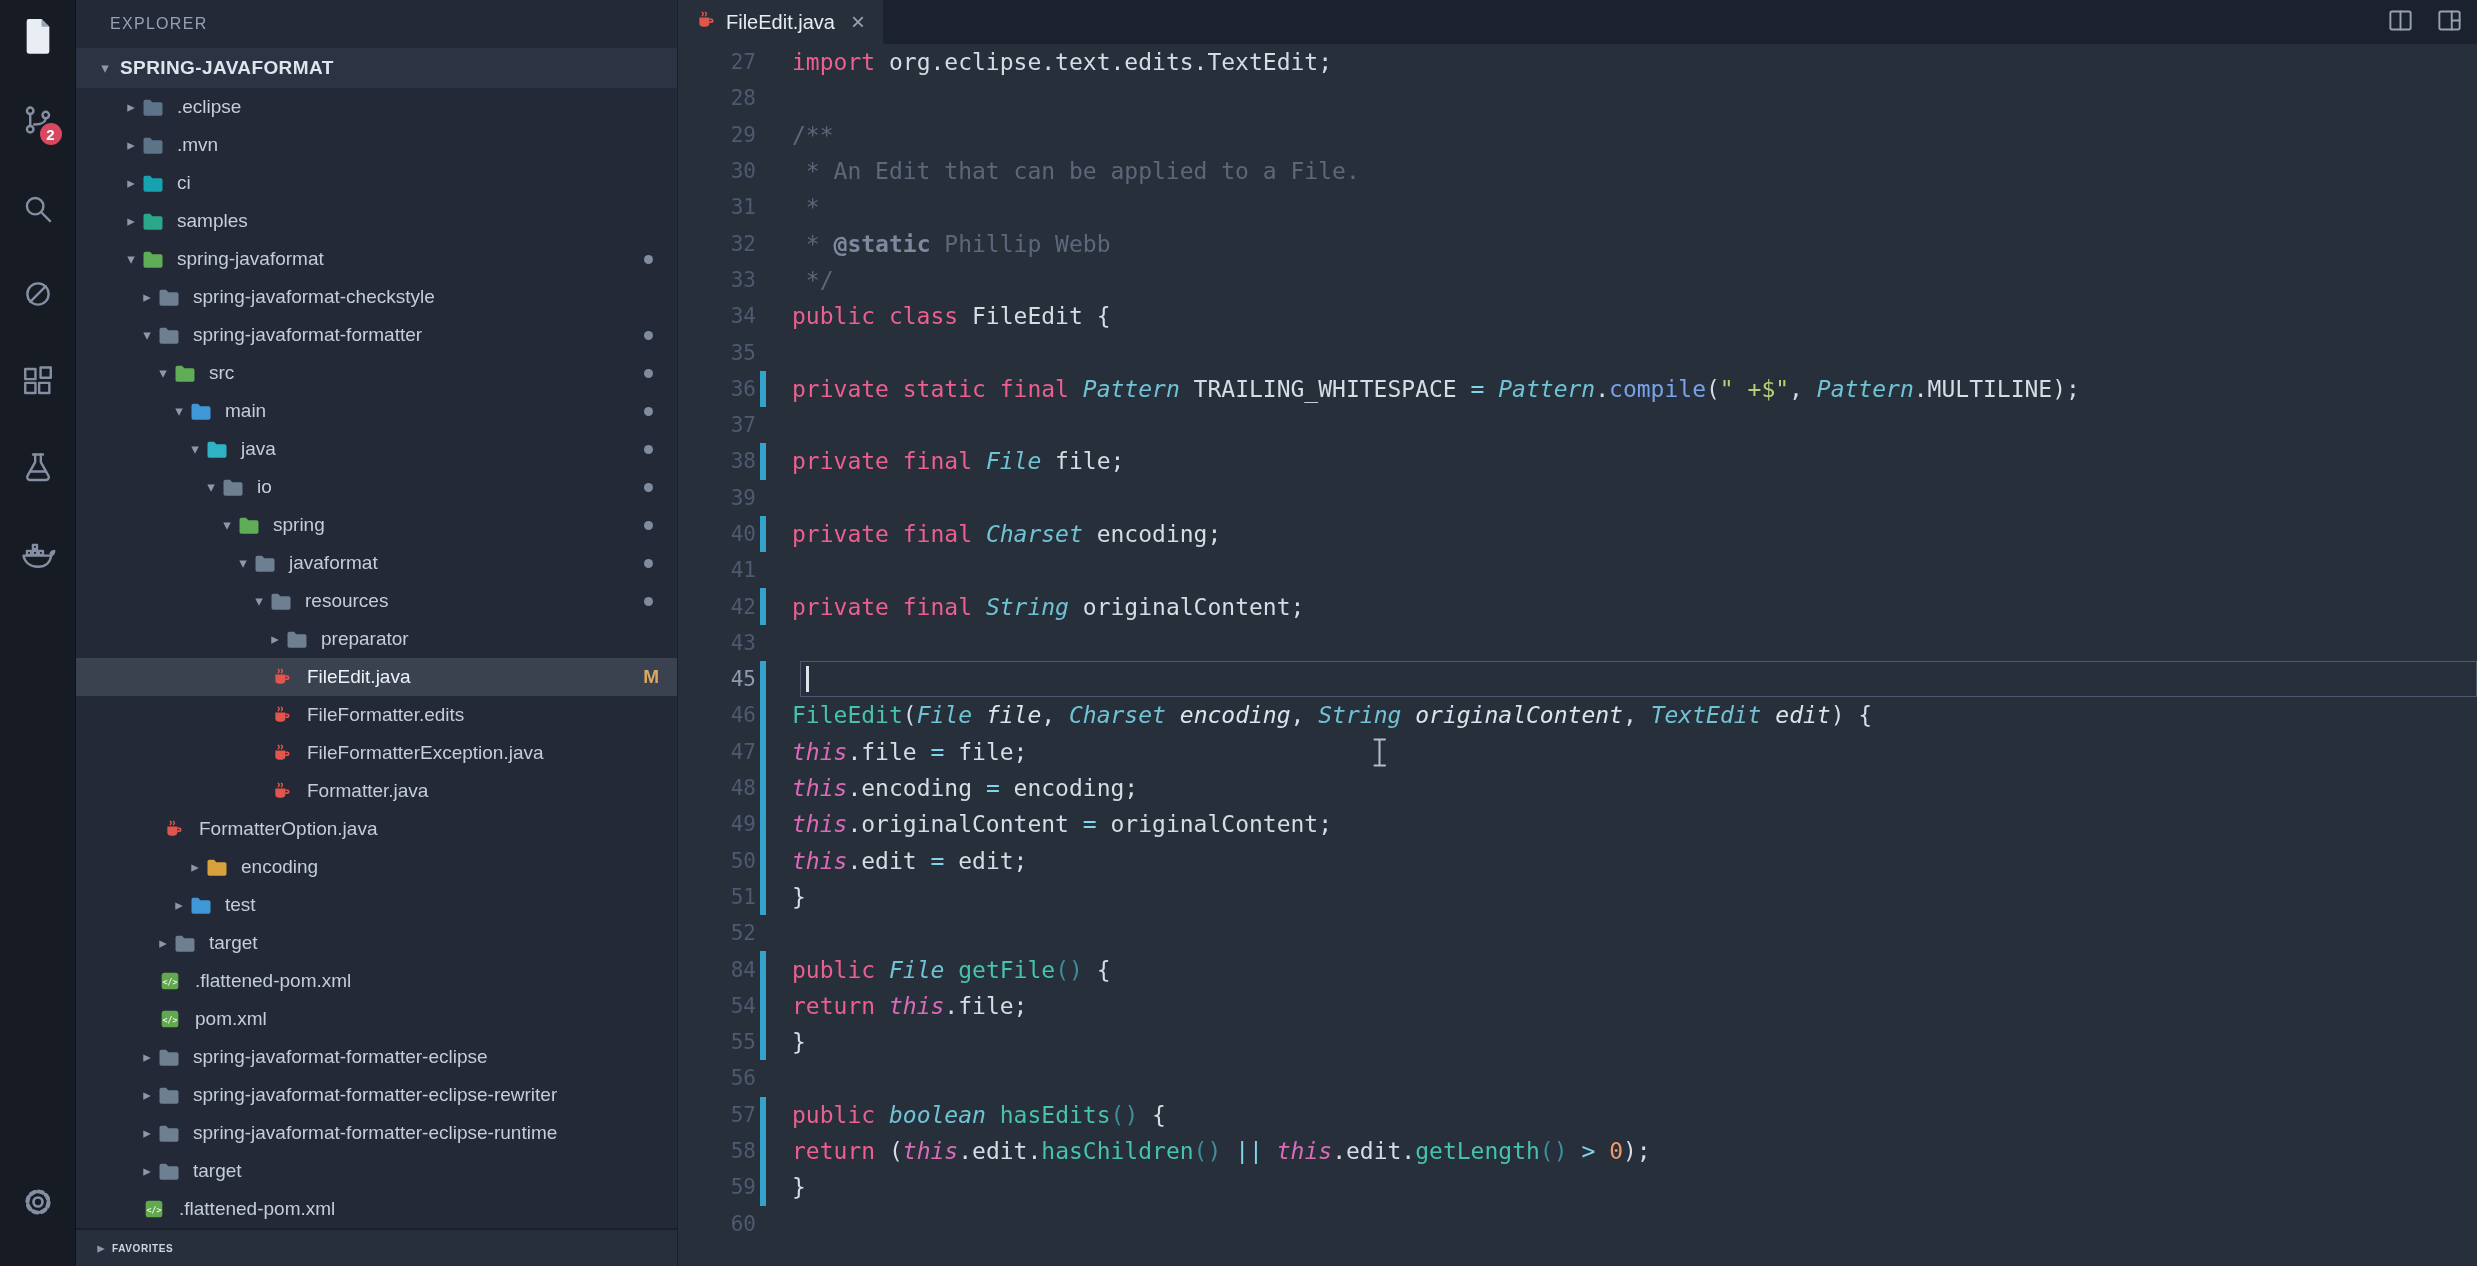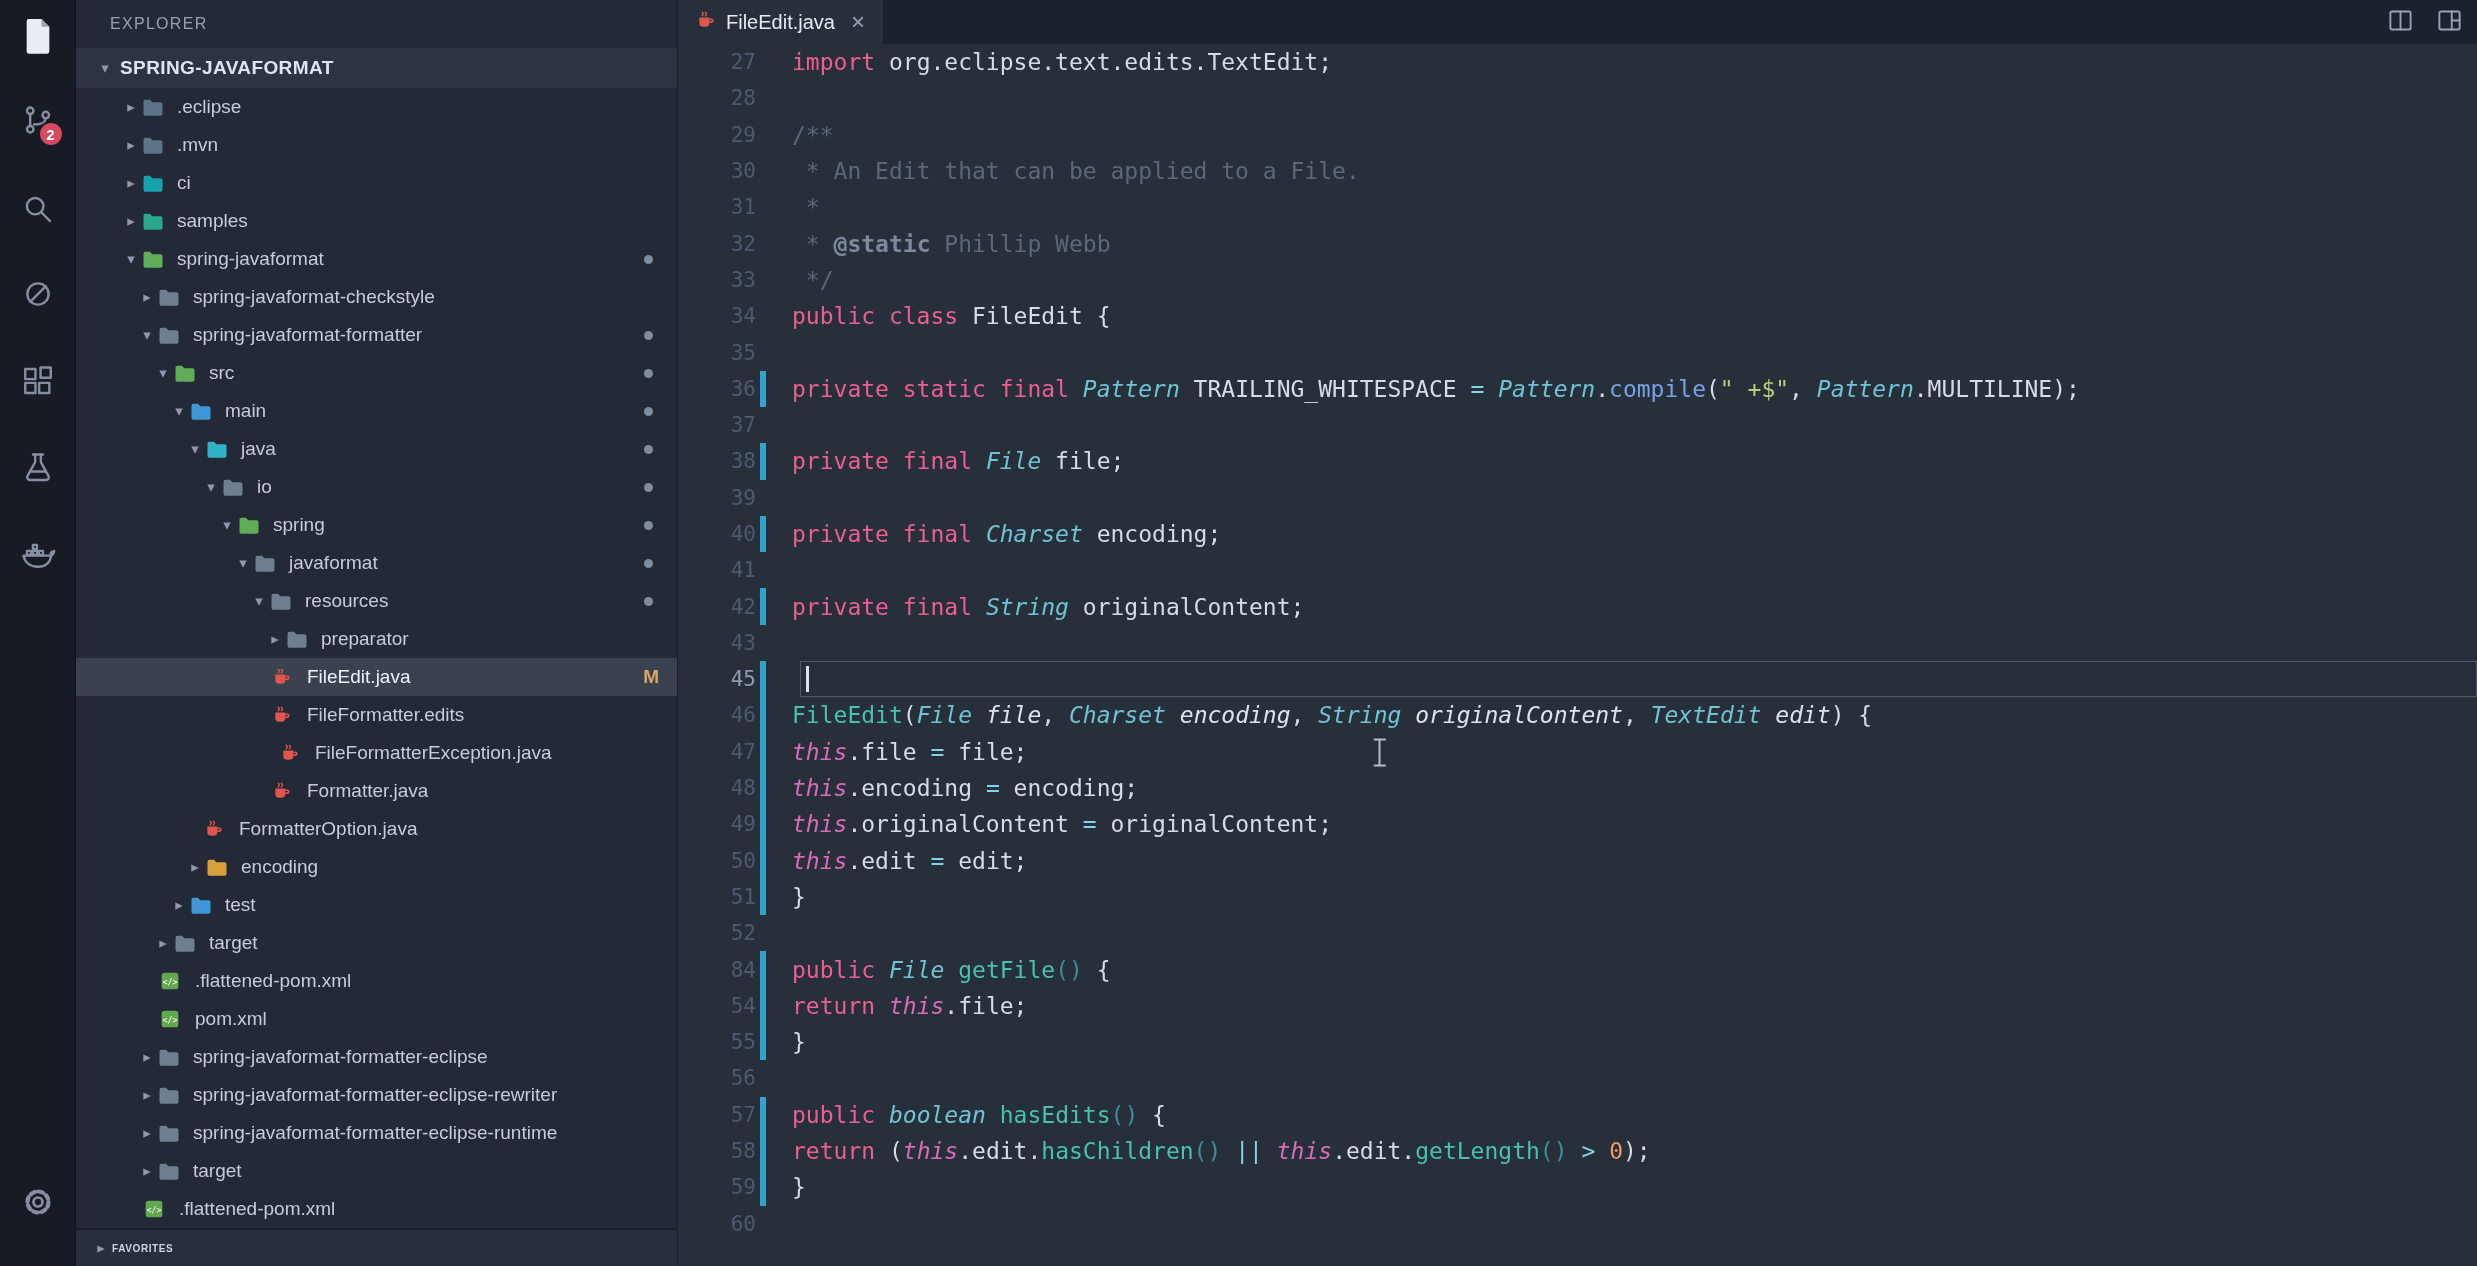--- a/index.html
+++ b/index.html
@@ -312,21 +312,21 @@
         <span class="file-spacer"></span>
         <span class="tree-icon">
           <svg width="20" height="20" viewBox="0 0 24 24">
             <path d="M4 9h12v7a4 4 0 0 1-4 4H8a4 4 0 0 1-4-4z" fill="#e0564c"></path>
             <path d="M16 10.2h2.4a2.7 2.7 0 0 1 0 5.4H16v-2h2.2a.8.8 0 0 0 0-1.6H16z" fill="#e0564c"></path>
             <path d="M7.5 2.8c1.6 1.3 1.6 2.5 0 4M11.3 2.8c1.6 1.3 1.6 2.5 0 4" stroke="#e0564c" stroke-width="1.7" fill="none" stroke-linecap="round"></path>
           </svg>
         </span>
         <span class="label">FileFormatter.edits</span>
       </div>
-      <div class="tree-row" style="padding-left: 188px; margin-left: 8px;">
+      <div class="tree-row" style="padding-left: 188px;">
         <span class="file-spacer"></span>
         <span class="tree-icon">
           <svg width="20" height="20" viewBox="0 0 24 24">
             <path d="M4 9h12v7a4 4 0 0 1-4 4H8a4 4 0 0 1-4-4z" fill="#e0564c"></path>
             <path d="M16 10.2h2.4a2.7 2.7 0 0 1 0 5.4H16v-2h2.2a.8.8 0 0 0 0-1.6H16z" fill="#e0564c"></path>
             <path d="M7.5 2.8c1.6 1.3 1.6 2.5 0 4M11.3 2.8c1.6 1.3 1.6 2.5 0 4" stroke="#e0564c" stroke-width="1.7" fill="none" stroke-linecap="round"></path>
           </svg>
         </span>
         <span class="label">FileFormatterException.java</span>
       </div>
@@ -334,21 +334,21 @@
         <span class="file-spacer"></span>
         <span class="tree-icon">
           <svg width="20" height="20" viewBox="0 0 24 24">
             <path d="M4 9h12v7a4 4 0 0 1-4 4H8a4 4 0 0 1-4-4z" fill="#e0564c"></path>
             <path d="M16 10.2h2.4a2.7 2.7 0 0 1 0 5.4H16v-2h2.2a.8.8 0 0 0 0-1.6H16z" fill="#e0564c"></path>
             <path d="M7.5 2.8c1.6 1.3 1.6 2.5 0 4M11.3 2.8c1.6 1.3 1.6 2.5 0 4" stroke="#e0564c" stroke-width="1.7" fill="none" stroke-linecap="round"></path>
           </svg>
         </span>
         <span class="label">Formatter.java</span>
       </div>
-      <div class="tree-row" style="padding-left: 120px;">
+      <div class="tree-row" style="padding-left: 80px;">
         <span class="file-spacer"></span>
         <span class="tree-icon">
           <svg width="20" height="20" viewBox="0 0 24 24">
             <path d="M4 9h12v7a4 4 0 0 1-4 4H8a4 4 0 0 1-4-4z" fill="#e0564c"></path>
             <path d="M16 10.2h2.4a2.7 2.7 0 0 1 0 5.4H16v-2h2.2a.8.8 0 0 0 0-1.6H16z" fill="#e0564c"></path>
             <path d="M7.5 2.8c1.6 1.3 1.6 2.5 0 4M11.3 2.8c1.6 1.3 1.6 2.5 0 4" stroke="#e0564c" stroke-width="1.7" fill="none" stroke-linecap="round"></path>
           </svg>
         </span>
         <span class="label">FormatterOption.java</span>
       </div>

